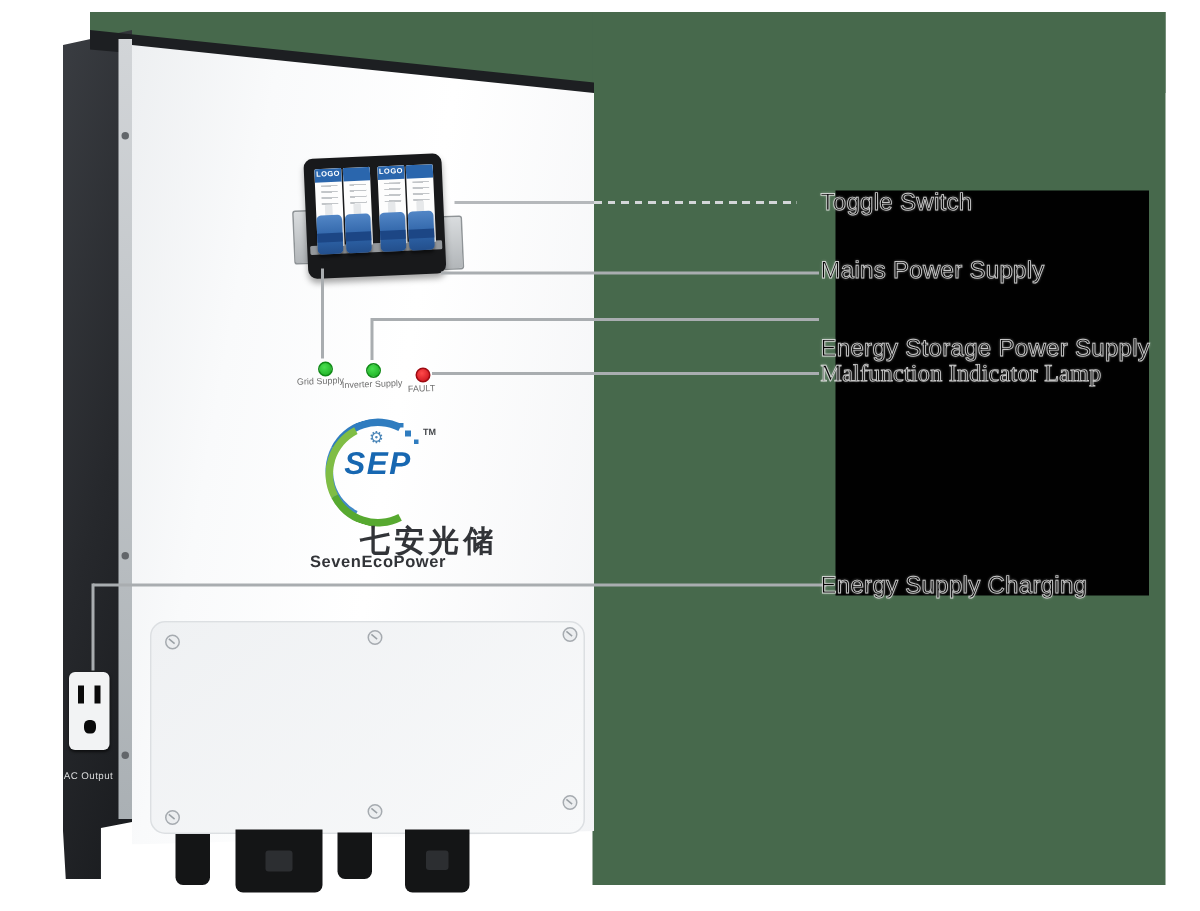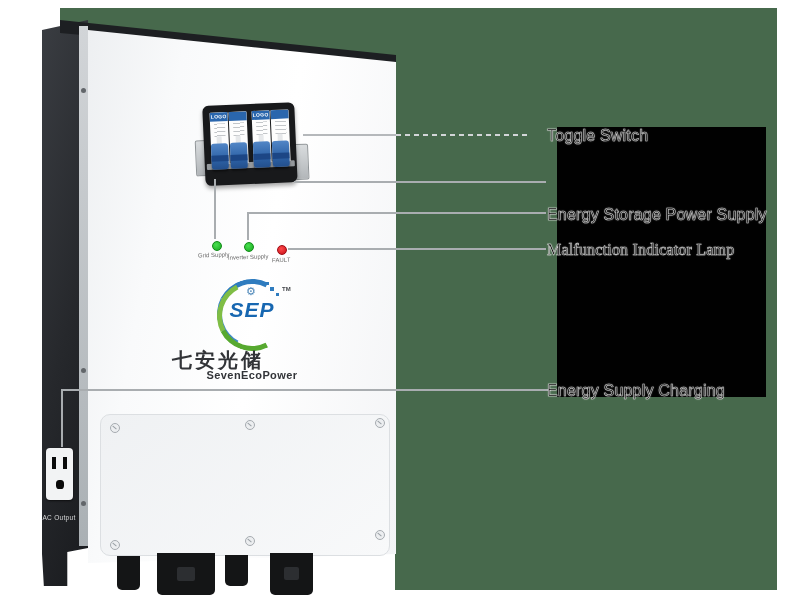--- a/index.html
+++ b/index.html
@@ -41,21 +41,21 @@
   .led{width:8px;height:8px;border-radius:50%;}
   .led-label{font-size:6px;color:#6f6f6f;white-space:nowrap;transform:rotate(-2deg);}
   
   .logo-arc-blue{width:60px;height:60px;border-radius:50%;border:5px solid rgba(0,0,0,0);
                  border-top-color:#2f7cbf;border-left-color:#4189c7;transform:rotate(-18deg);}
   .logo-arc-green{width:60px;height:60px;border-radius:50%;border:5px solid rgba(0,0,0,0);
                   border-bottom-color:#57a930;border-left-color:#7fbd45;transform:rotate(18deg);}
   .px{background:#2f7cbf;}
   .sep-text{font-size:21px;font-weight:bold;font-style:italic;color:#1767b1;letter-spacing:1px;text-align:center;}
   .tm{font-size:6px;color:#44474b;font-weight:bold;}
-  .brand-cn{font-size:20px;font-weight:bold;color:#323438;letter-spacing:3px;text-align:left;}
+  .brand-cn{font-size:20px;font-weight:bold;color:#323438;letter-spacing:3px;text-align:right;}
   .brand-en{font-size:11px;font-weight:bold;color:#323438;text-align:center;letter-spacing:0.4px;}
   
   .lower-panel{background:linear-gradient(140deg,#eff1f3,#f8f9fa);border:1px solid #dcdfe2;border-radius:10px;}
   .screw{width:8px;height:8px;border-radius:50%;background:#eceef0;border:1px solid #a6abb0;}
   .screw:after{content:"";position:absolute;left:1px;top:3px;width:5px;height:1px;background:#9aa0a5;transform:rotate(40deg);}
   .stub{background:#141516;border-radius:0 0 5px 5px;}
   .stub-inner{background:#2c2e31;border-radius:2px;}
   
   .outlet{background:#f2f3f4;border-radius:4px;box-shadow:0 1px 2px rgba(0,0,0,0.6);}
   .slot{background:#0a0a0a;}
@@ -169,17 +169,18 @@
   <div class="abs line-dash" style="left:396px;top:134px;width:135px;"></div>
   <div class="abs vline" style="left:214px;top:179px;height:60px;"></div>
   <div class="abs line" style="left:294px;top:181px;width:252px;"></div>
   <div class="abs vline" style="left:247px;top:212px;height:28px;"></div>
   <div class="abs line" style="left:248px;top:212px;width:298px;"></div>
   <div class="abs line" style="left:288px;top:248px;width:258px;"></div>
   <div class="abs line" style="left:62px;top:389px;width:489px;"></div>
   <div class="abs vline" style="left:61px;top:389px;height:58px;"></div>
 
   <div class="abs callout-label" style="left:547px;top:127px;">Toggle Switch</div>
-  <div class="abs callout-label" style="left:547px;top:206px;">Energy Storage Power Supply</div>
+  <div class="abs callout-label" style="left:547px;top:172px;">Mains Power Supply</div>
+  <div class="abs callout-label" style="left:547px;top:224px;">Energy Storage Power Supply</div>
   <div class="abs callout-label" style="left:547px;top:241px;font-family:Liberation Serif, serif;">Malfunction Indicator Lamp</div>
   <div class="abs callout-label" style="left:547px;top:382px;">Energy Supply Charging</div>
 
 </div>
 
 </body></html>

